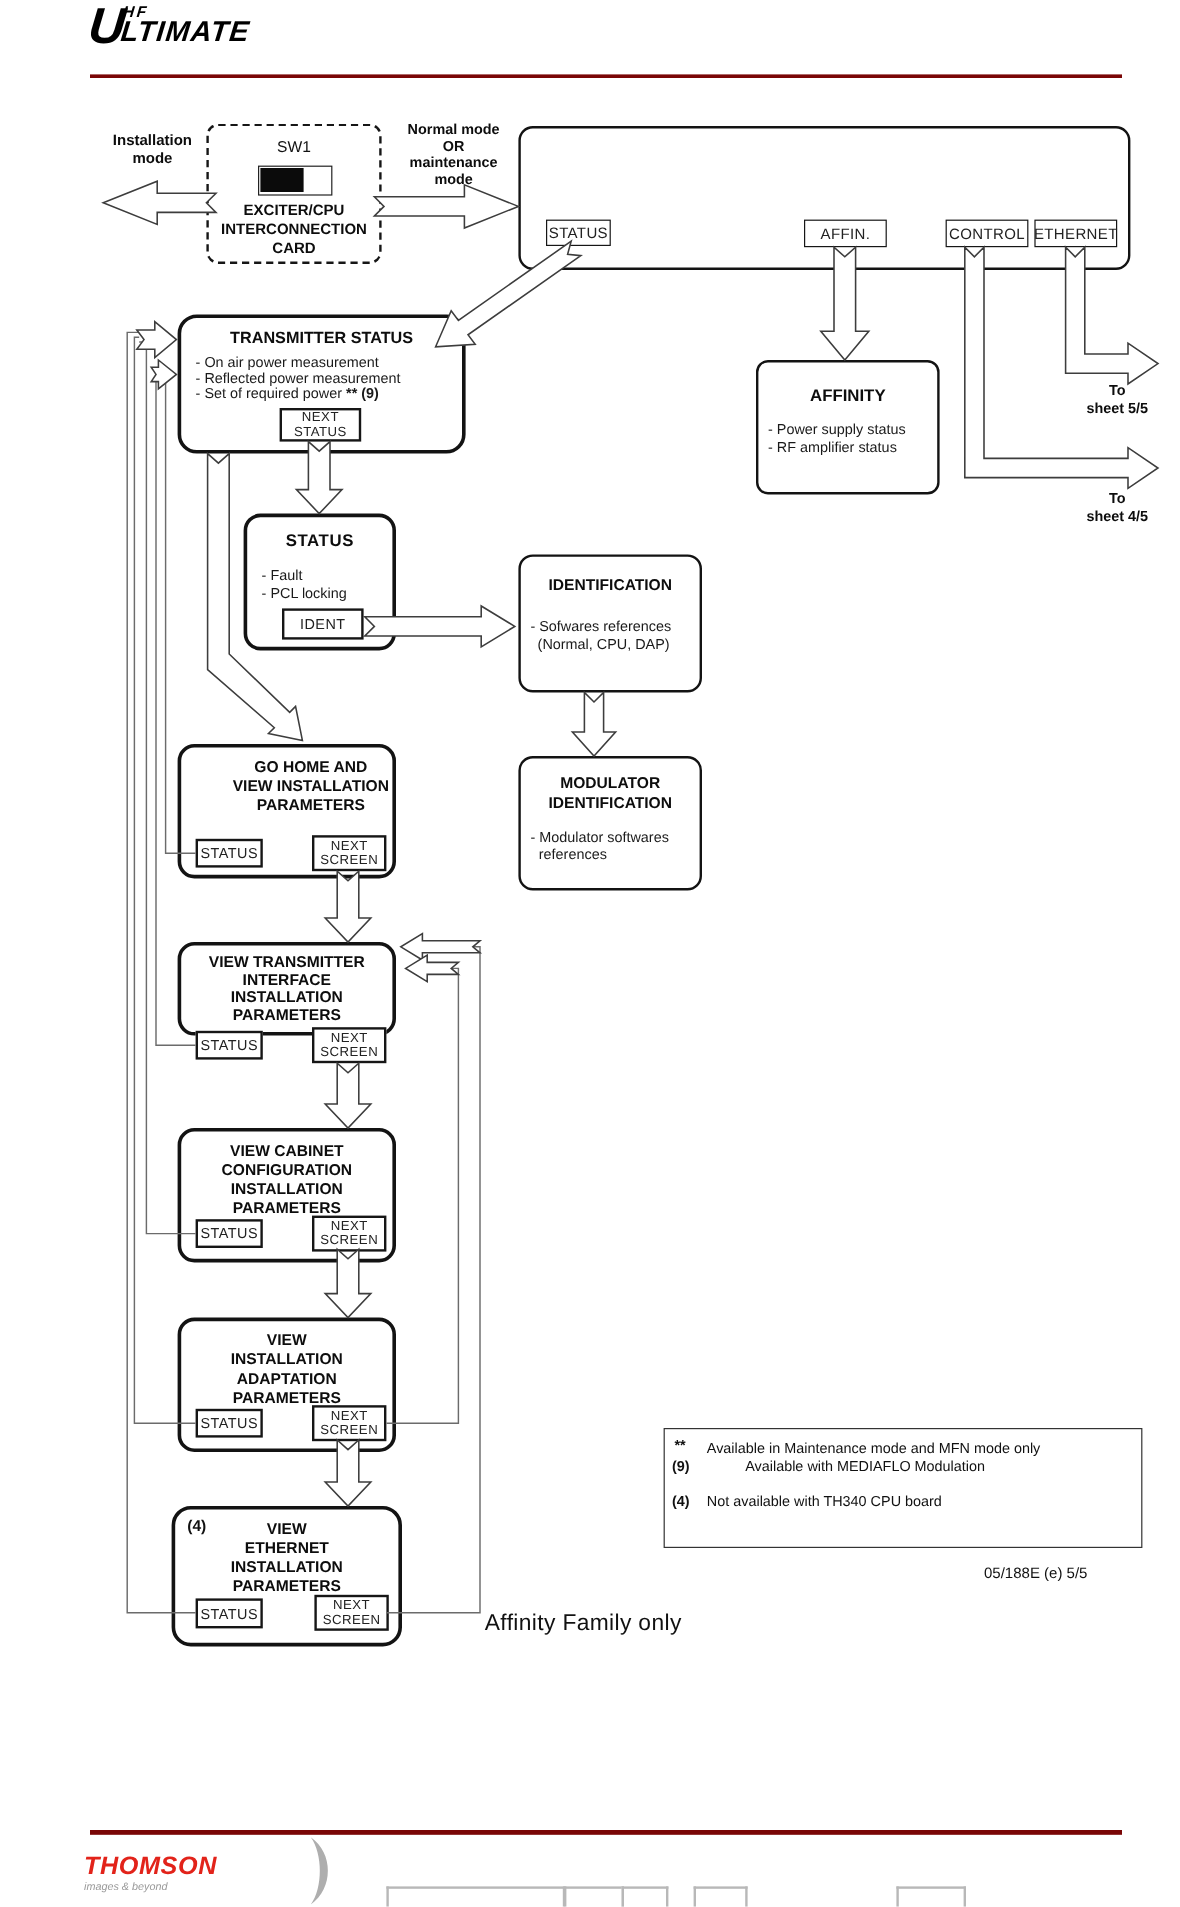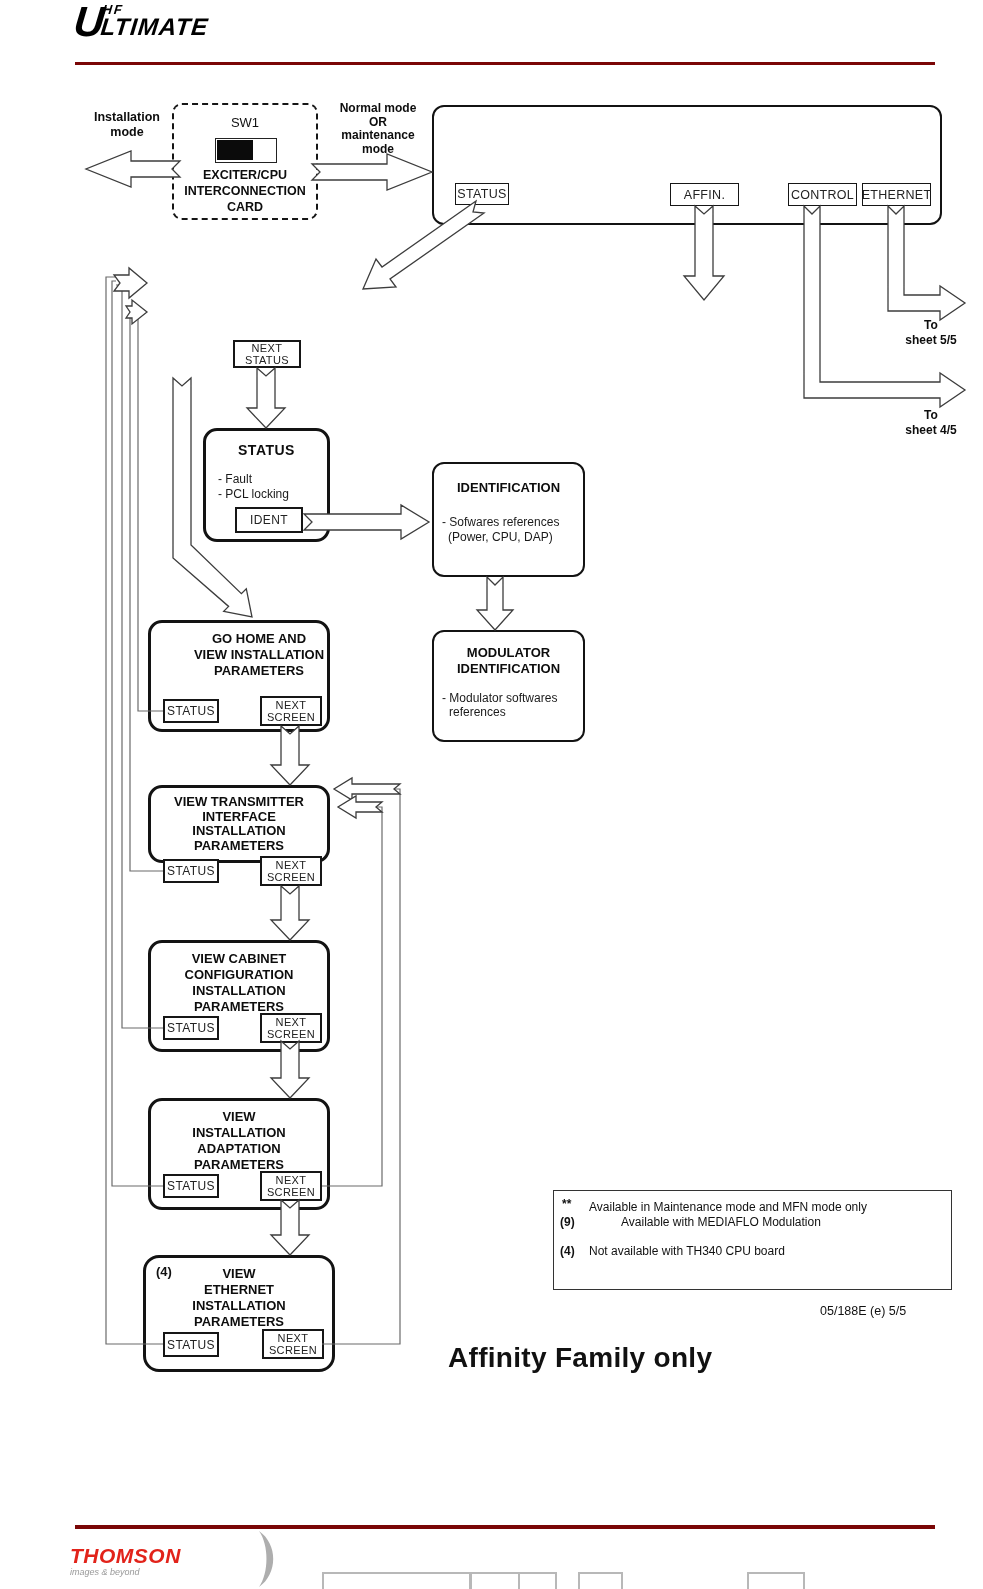--- a/index.html
+++ b/index.html
@@ -93,43 +93,56 @@
   <div class="btn panelbtn" style="left:455px;top:183px;width:54px;height:22px;">STATUS</div>
   <div class="btn panelbtn" style="left:670px;top:183px;width:69px;height:23px;">AFFIN.</div>
   <div class="btn panelbtn" style="left:788px;top:183px;width:69px;height:23px;">CONTROL</div>
   <div class="btn panelbtn" style="left:862px;top:183px;width:69px;height:23px;">ETHERNET</div>
 
   <div class="abs blabel pre" style="left:899px;top:318px;width:64px;font-size:12px;line-height:15px;z-index:6;">To
 sheet 5/5</div>
   <div class="abs blabel pre" style="left:899px;top:408px;width:64px;font-size:12px;line-height:15px;z-index:6;">To
 sheet 4/5</div>
 
+  <div class="rbox" style="left:148px;top:262px;width:240px;height:116px;">
+    <div class="title" style="margin-top:9px;font-size:13.5px;">TRANSMITTER STATUS</div>
+    <div class="item" style="left:12px;top:31px;">- On air power measurement</div>
+    <div class="item" style="left:12px;top:44px;">- Reflected power measurement</div>
+    <div class="item" style="left:12px;top:57px;">
+      <span>- Set of required power </span><b>** (9)</b>
+    </div>
+  </div>
   <div class="btn two pre" style="left:233px;top:340px;width:68px;height:28px;">NEXT
 STATUS</div>
 
   <div class="rbox" style="left:203px;top:428px;width:127px;height:114px;border-radius:14px;">
     <div class="title" style="margin-top:11px;font-size:14px;letter-spacing:0.5px;">STATUS</div>
     <div class="item" style="left:12px;top:42px;">- Fault</div>
     <div class="item" style="left:12px;top:57px;">- PCL locking</div>
   </div>
   <div class="btn" style="left:235px;top:507px;width:68px;height:26px;">IDENT</div>
 
   <div class="rbox thin" style="left:432px;top:462px;width:153px;height:115px;">
     <div class="title" style="margin-top:16px;font-size:13px;">IDENTIFICATION</div>
     <div class="item" style="left:8px;top:52px;">- Sofwares references</div>
-    <div class="item" style="left:14px;top:67px;">(Power, CPU, DAP)</div>
+    <div class="item" style="left:14px;top:67px;">(Normal, CPU, DAP)</div>
   </div>
 
   <div class="rbox thin" style="left:432px;top:630px;width:153px;height:112px;">
     <div class="title pre" style="margin-top:13px;font-size:13px;line-height:16px;">MODULATOR
 IDENTIFICATION</div>
     <div class="item" style="left:8px;top:60px;">- Modulator softwares</div>
     <div class="item" style="left:15px;top:74px;">references</div>
   </div>
 
+  <div class="rbox thin" style="left:630px;top:300px;width:153px;height:112px;border-radius:10px;">
+    <div class="title" style="margin-top:19px;font-size:14px;">AFFINITY</div>
+    <div class="item" style="left:8px;top:50px;">- Power supply status</div>
+    <div class="item" style="left:8px;top:65px;">- RF amplifier status</div>
+  </div>
 
   <div class="rbox" style="left:148px;top:620px;width:182px;height:112px;border-radius:14px;">
     <div class="title pre" style="margin-top:8px;font-size:13px;line-height:16px;padding-left:40px;">GO HOME AND
 VIEW INSTALLATION
 PARAMETERS</div>
   </div>
   <div class="btn" style="left:163px;top:699px;width:56px;height:24px;">STATUS</div>
   <div class="btn two pre" style="left:260px;top:696px;width:62px;height:30px;">NEXT
 SCREEN</div>
 
@@ -178,21 +191,21 @@
     <div class="legendrow-mark" style="left:8px;top:6px;">**</div>
     <div class="legendrow-text" style="left:35px;top:9px;">Available in Maintenance mode and MFN mode only</div>
     <div class="legendrow-mark" style="left:6px;top:24px;">(9)</div>
     <div class="legendrow-text" style="left:35px;top:24px;margin-left:32px;">Available with MEDIAFLO Modulation</div>
     <div class="legendrow-mark" style="left:6px;top:53px;">(4)</div>
     <div class="legendrow-text" style="left:35px;top:53px;">Not available with TH340 CPU board</div>
   </div>
 
   <div class="abs" style="left:820px;top:1304px;width:132px;font-weight:normal;font-size:12.5px;">05/188E (e) 5/5</div>
 
-  <div class="abs" style="left:448px;top:1342px;font-weight:bold;font-size:28px;letter-spacing:0.3px;">Affinity Family only</div>
+  <div class="abs" style="left:404px;top:1342px;font-weight:normal;font-size:19px;letter-spacing:0.3px;">Affinity Family only</div>
 
   <div class="rule" style="left:75px;top:1525px;width:860px;height:3.5px;"></div>
   <div id="thomson">
     <div class="tword">THOMSON</div>
     <div class="tag">images &amp; beyond</div>
   </div>
   <svg class="abs" style="left:256px;top:1531px;" width="34" height="56" viewBox="0 0 34 56">
     <path d="M3,0 C22,13 22,43 3,56 C13,42 13,14 3,0 Z" fill="#aeaeae"></path>
   </svg>
 

